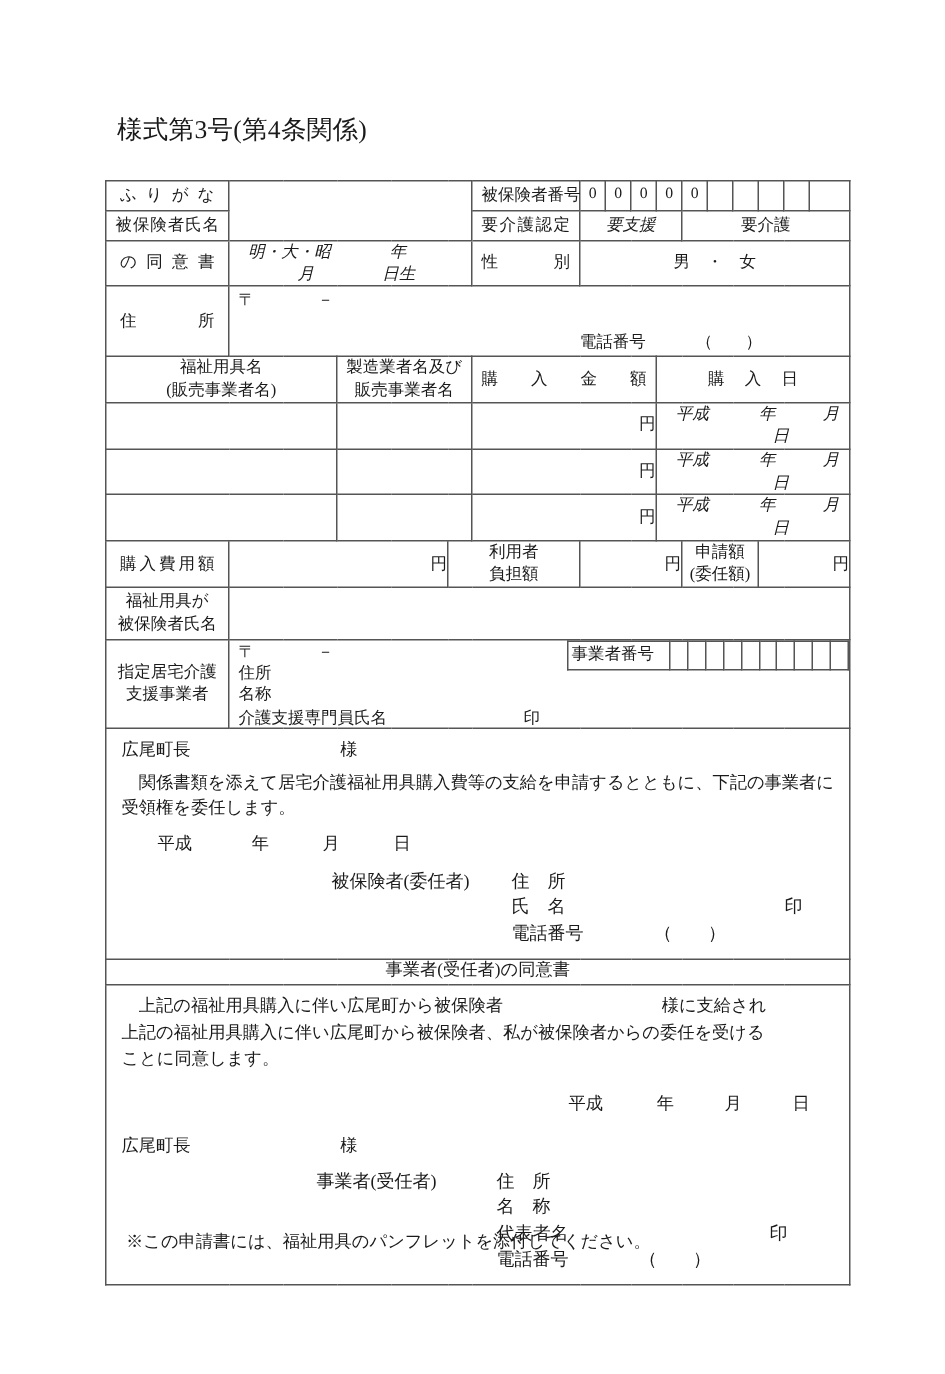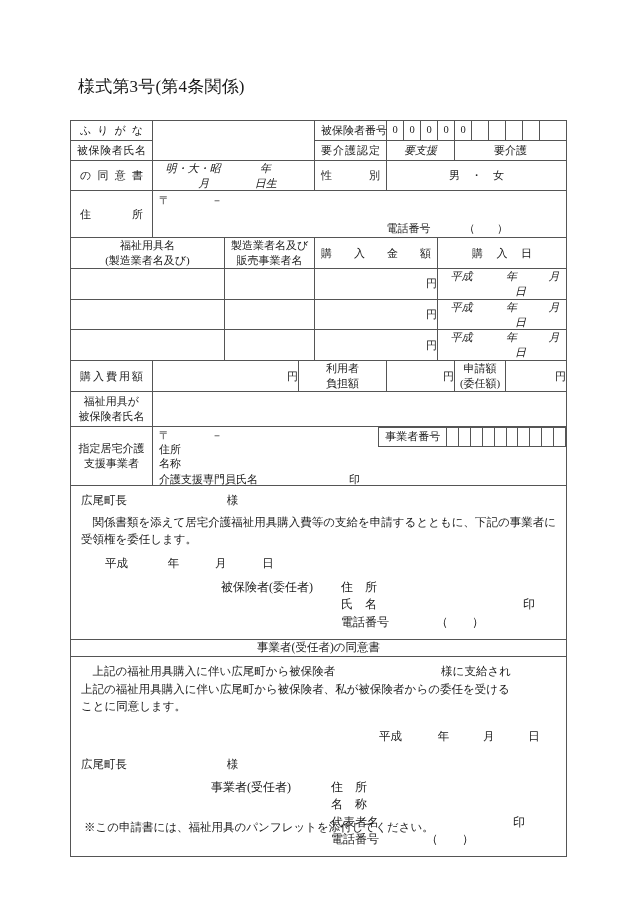--- a/index.html
+++ b/index.html
@@ -143,21 +143,21 @@
     border-collapse: collapse;
     table-layout: fixed;
   }
   table.biznum td {
     border: 1px solid #555;
     height: 16px;
     padding: 0;
   }
   table.biznum td.cap {
     width: 68px;
-    text-align: center;
+    text-align: left;
     font-size: 11px;
     white-space: nowrap;
     padding: 1px 2px;
   }
   table.biznum td.box { width: 17px; }
 
   
   .block {
     position: relative;
     font-size: 11.5px;
@@ -300,21 +300,21 @@
             <span style="display:inline-block;width:28px"></span>
             <span>（　　）</span>
           </span>
         </div>
       </td>
     </tr>
 
     <tr>
       <td colspan="3" class="two-line">
         <span>福祉用具名</span><br>
-        <span>(製造業者名及び)</span>
+        <span>(販売事業者名)</span>
       </td>
       <td colspan="3" class="two-line">
         <span>製造業者名及び</span><br>
         <span>販売事業者名</span>
       </td>
       <td colspan="4" class="ctr">
         <span class="spread-tight">購入金額</span>
       </td>
       <td colspan="7" class="ctr">
         <span class="spread" style="padding:2px 34px">購入日</span>

